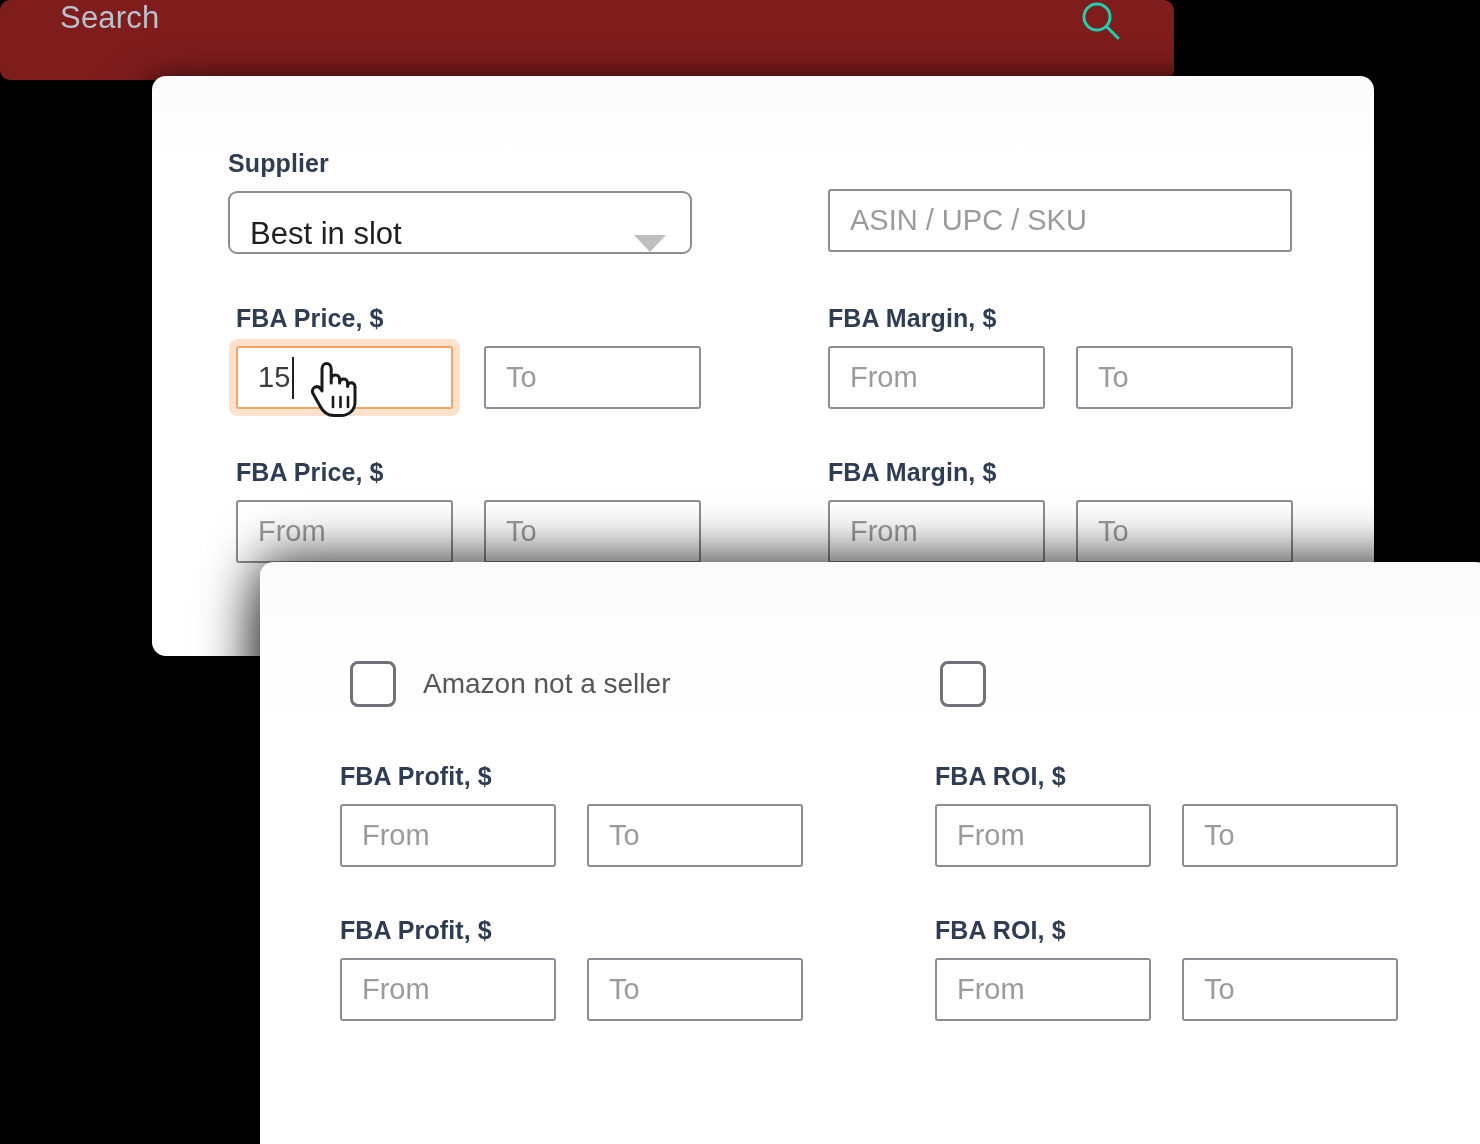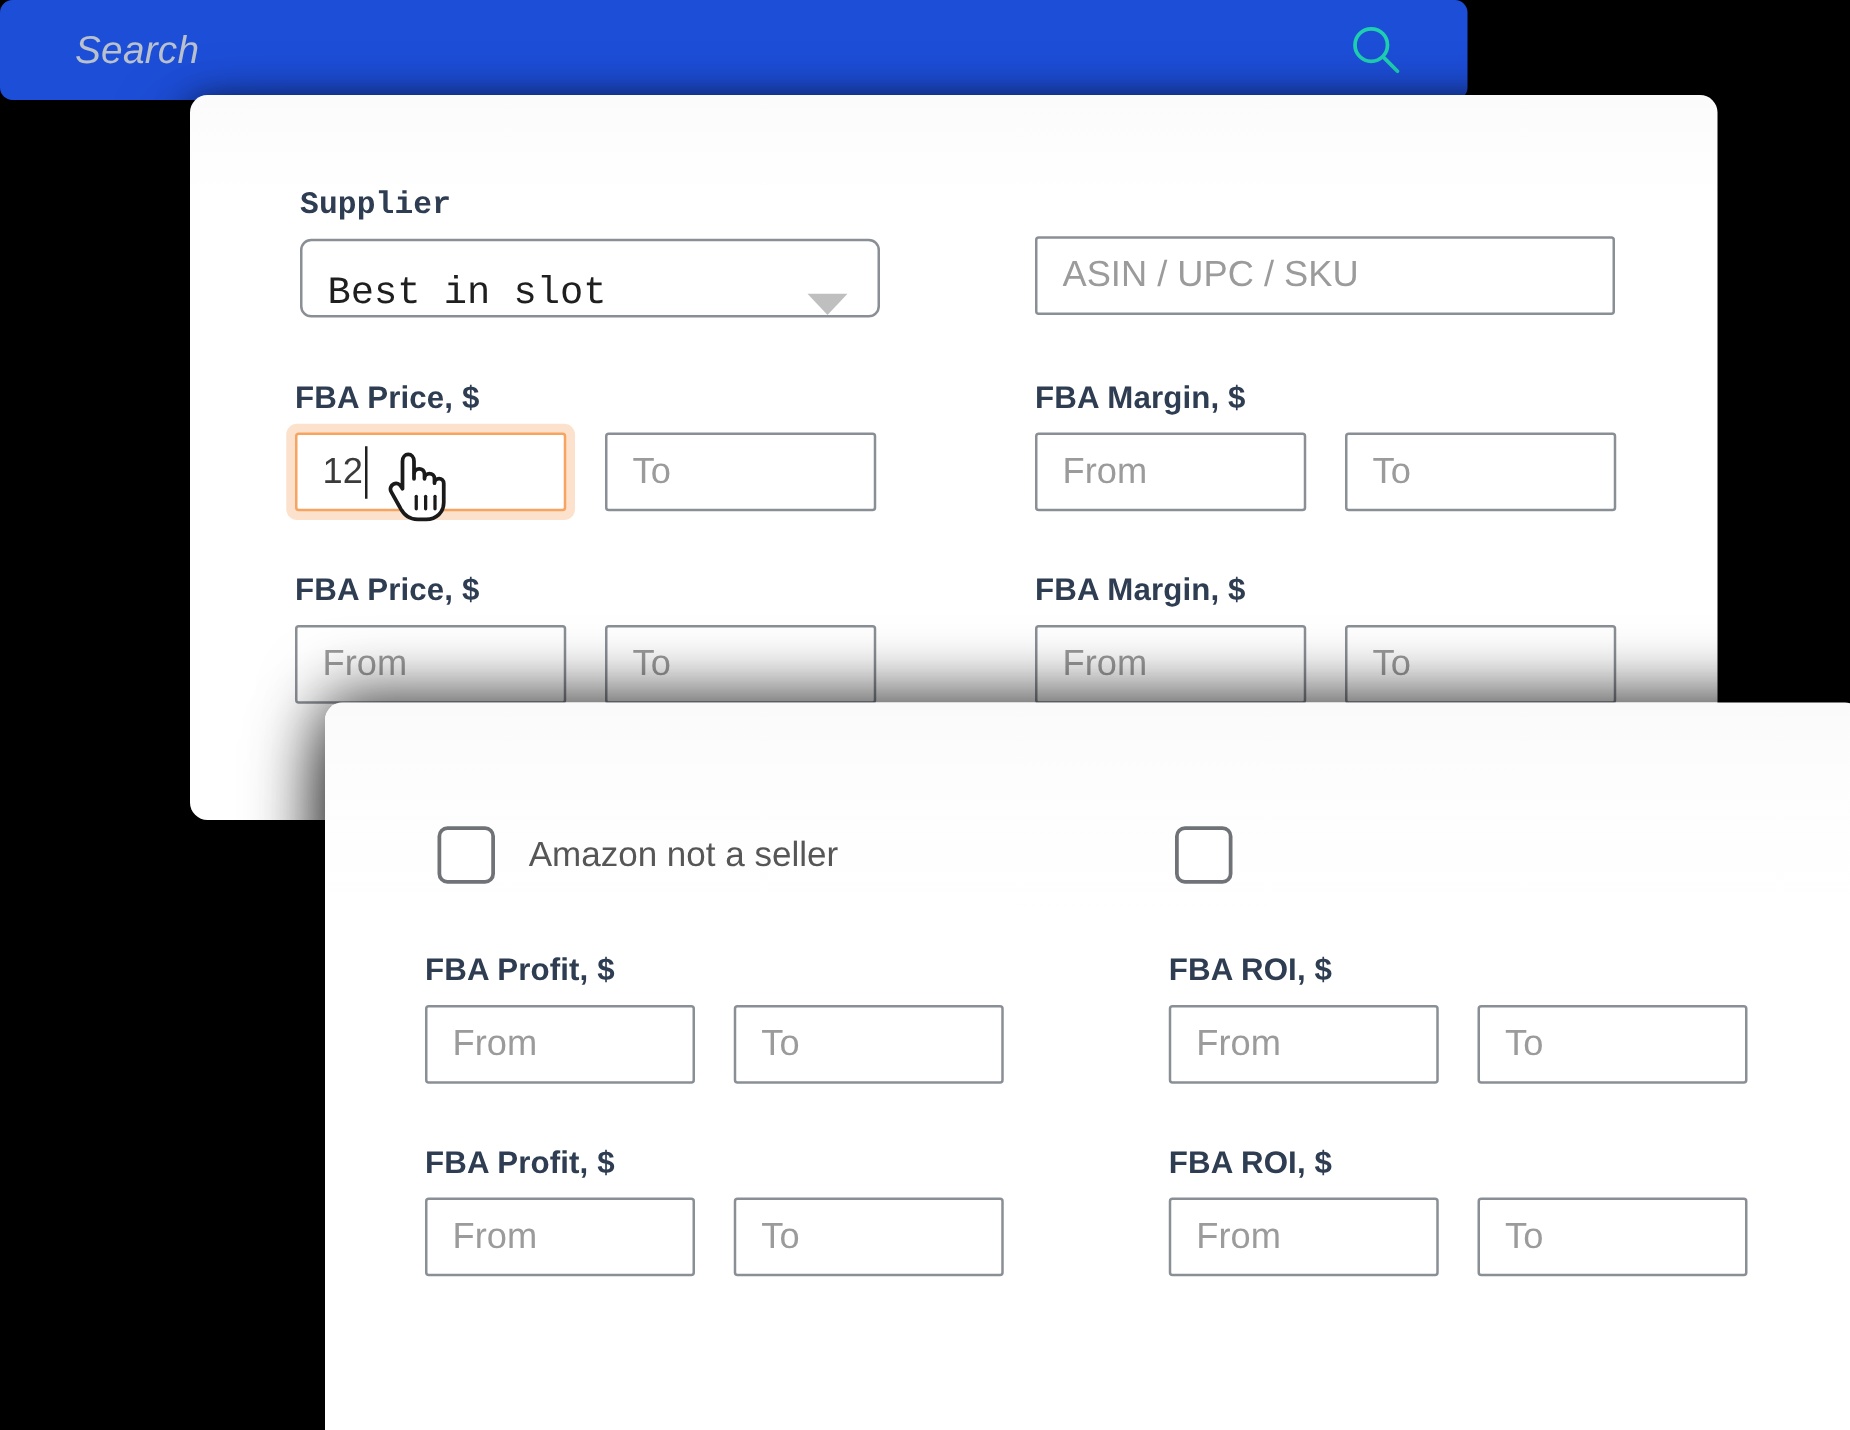--- a/index.html
+++ b/index.html
@@ -40,27 +40,26 @@
     background: linear-gradient(180deg,#fbfbfc 0%, #ffffff 14%, #ffffff 100%);
   }
 
   
   #panel-search {
     left: 35px;
     top: 34px;
     width: 1174px;
     height: 80px;
     border-radius: 10px;
-    background: #1d4ed8;
+    background: #7f1d1d;
     box-shadow: 0 22px 48px rgba(0,0,0,0.8), 0 2px 18px rgba(0,0,0,0.55);
     display: flex;
-    align-items: center;
+    align-items: flex-start;
     padding: 0 28px 0 60px;
     box-sizing: border-box;
-    font-style: italic;
   }
 
   
   #panel-advanced {
     left: 260px;
     top: 562px;
     width: 1230px;
     height: 582px;
     border-radius: 14px 14px 0 0;
     background: linear-gradient(180deg,#fafafb 0%, #fdfdfd 10%, #ffffff 30%, #ffffff 100%);
@@ -109,23 +108,22 @@
     outline: none;
   }
   .tinput::placeholder {
     color: #9b9b9b;
     opacity: 1;
   }
 
   
   #supplier-group {
     position: absolute;
-    left: 88px;
+    left: 76px;
     top: 73px;
-    font-family: Liberation Mono, monospace;
   }
   #supplier-select {
     box-sizing: border-box;
     width: 464px;
     height: 63px;
     border: 2px solid #8a8f96;
     border-radius: 9px;
     background: #ffffff;
     display: flex;
     align-items: flex-end;
@@ -250,21 +248,21 @@
 
     <div id="asin-group">
       <input id="asin-input" class="tinput" type="text" placeholder="ASIN / UPC / SKU" style="">
     </div>
 
     <div id="grp-price-1">
       <div class="field-label">FBA Price, $</div>
       <div class="inputs-row">
         <div class="focus-wrap">
           <div class="tinput price-from focused" id="price1-from-display">
-            <span>12</span>
+            <span>15</span>
             <span id="price1-caret"></span>
           </div>
         </div>
         <input class="tinput price-to" type="text" placeholder="To" style="">
       </div>
     </div>
 
     <div id="grp-margin-1">
       <div class="field-label">FBA Margin, $</div>
       <div class="inputs-row">

